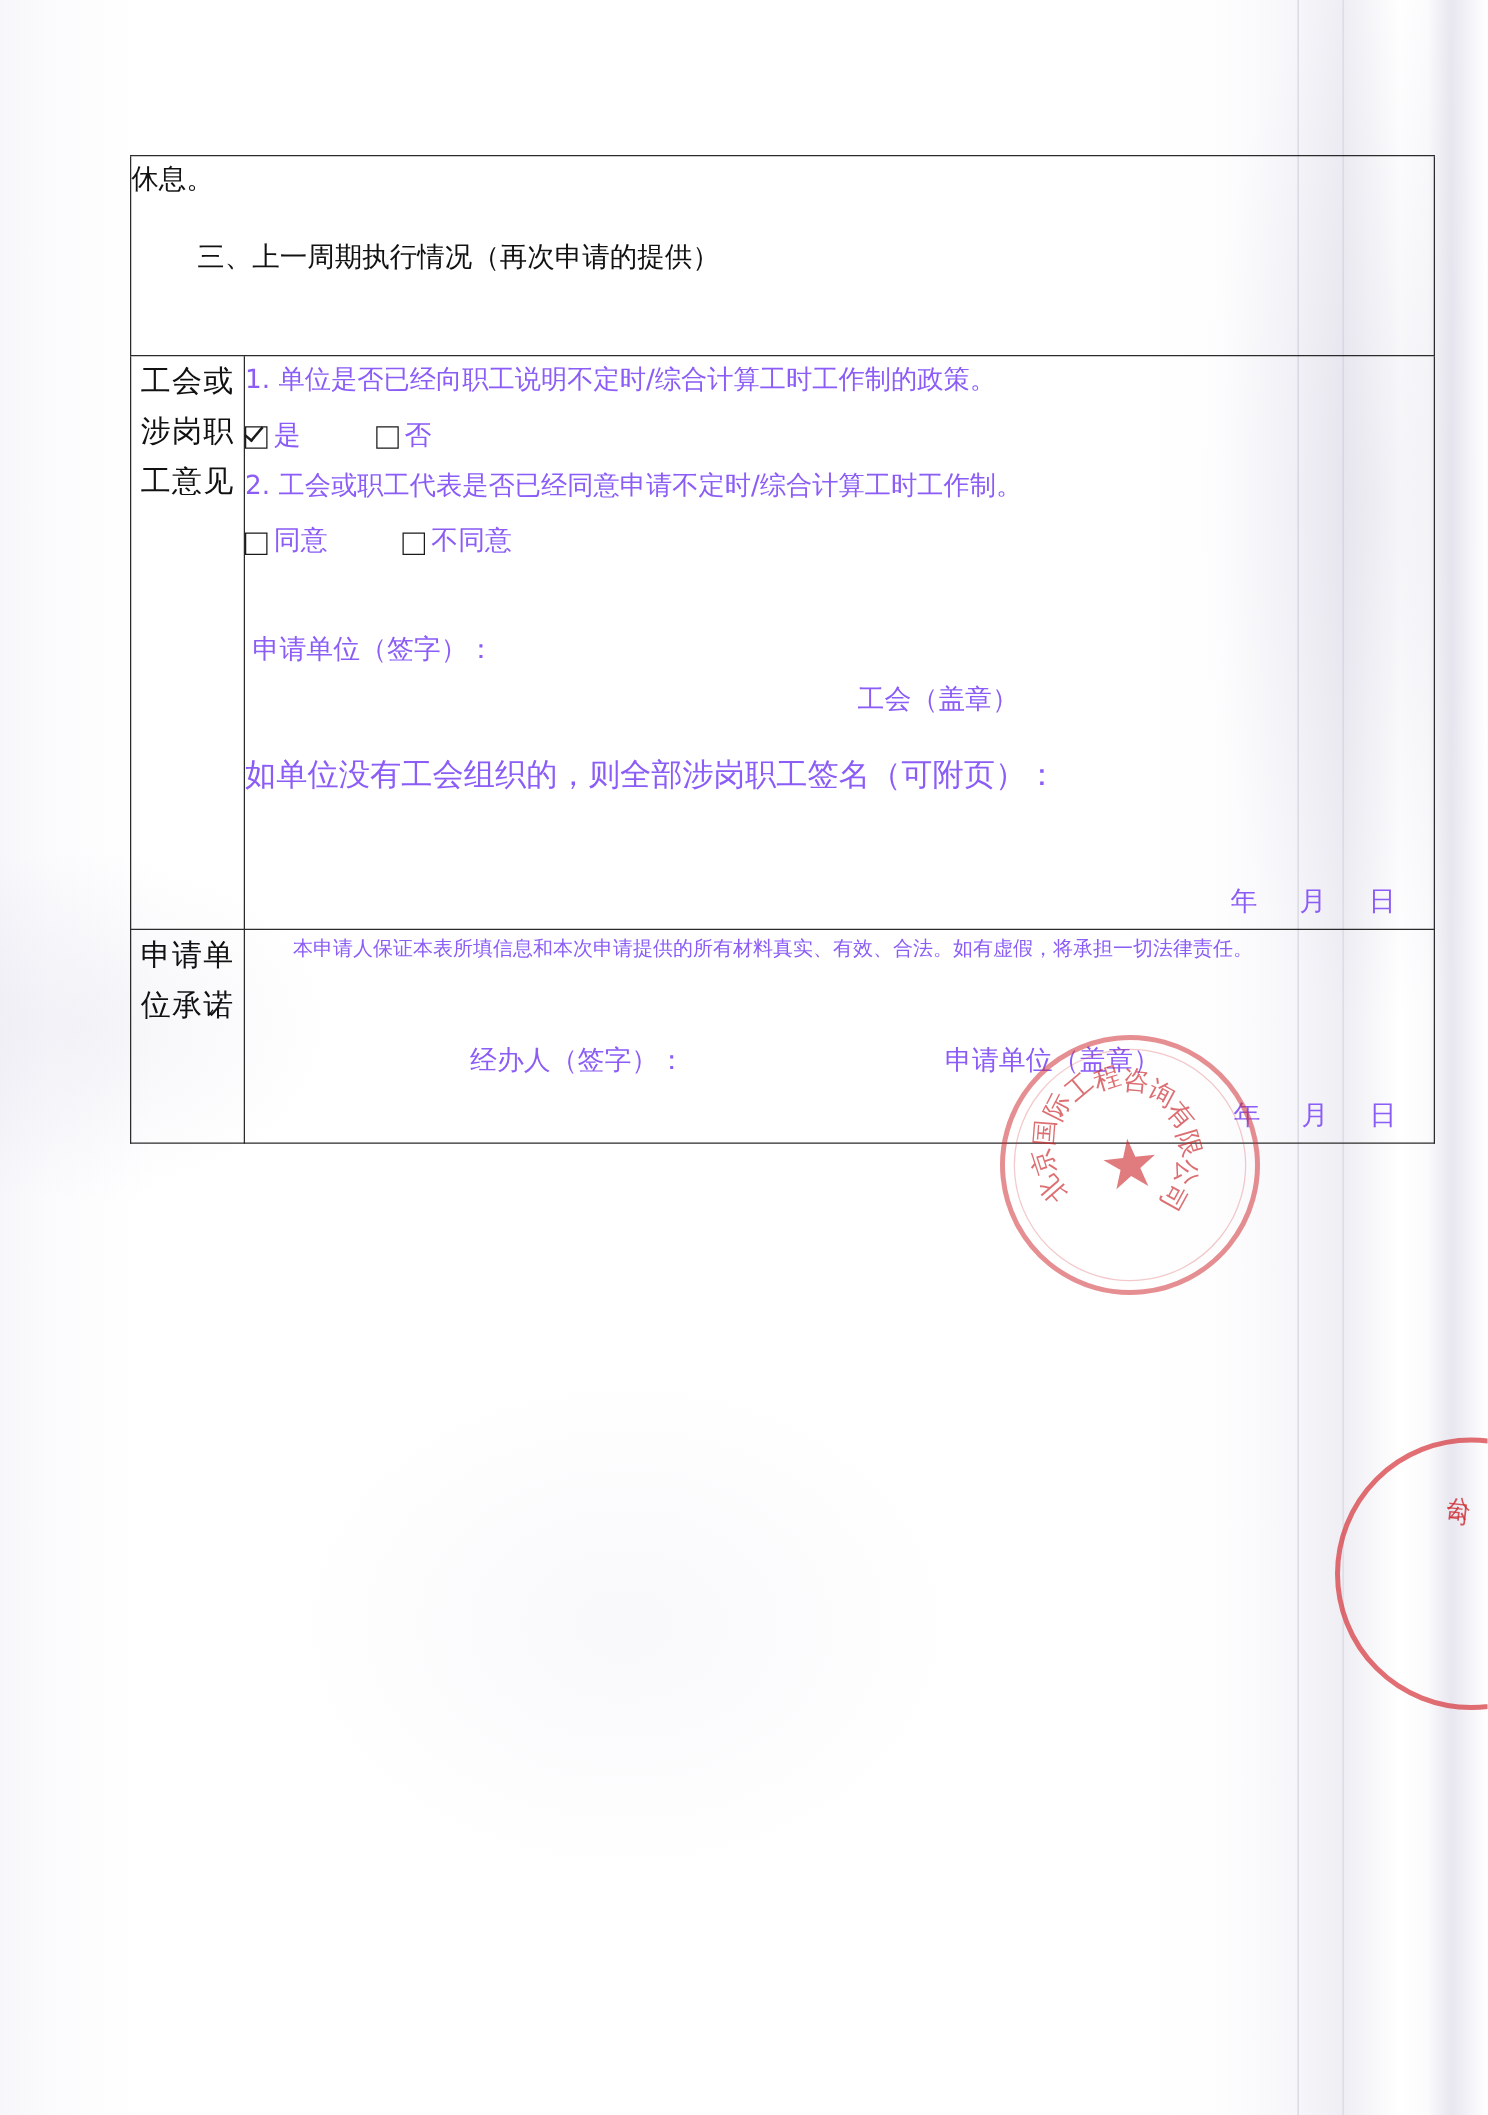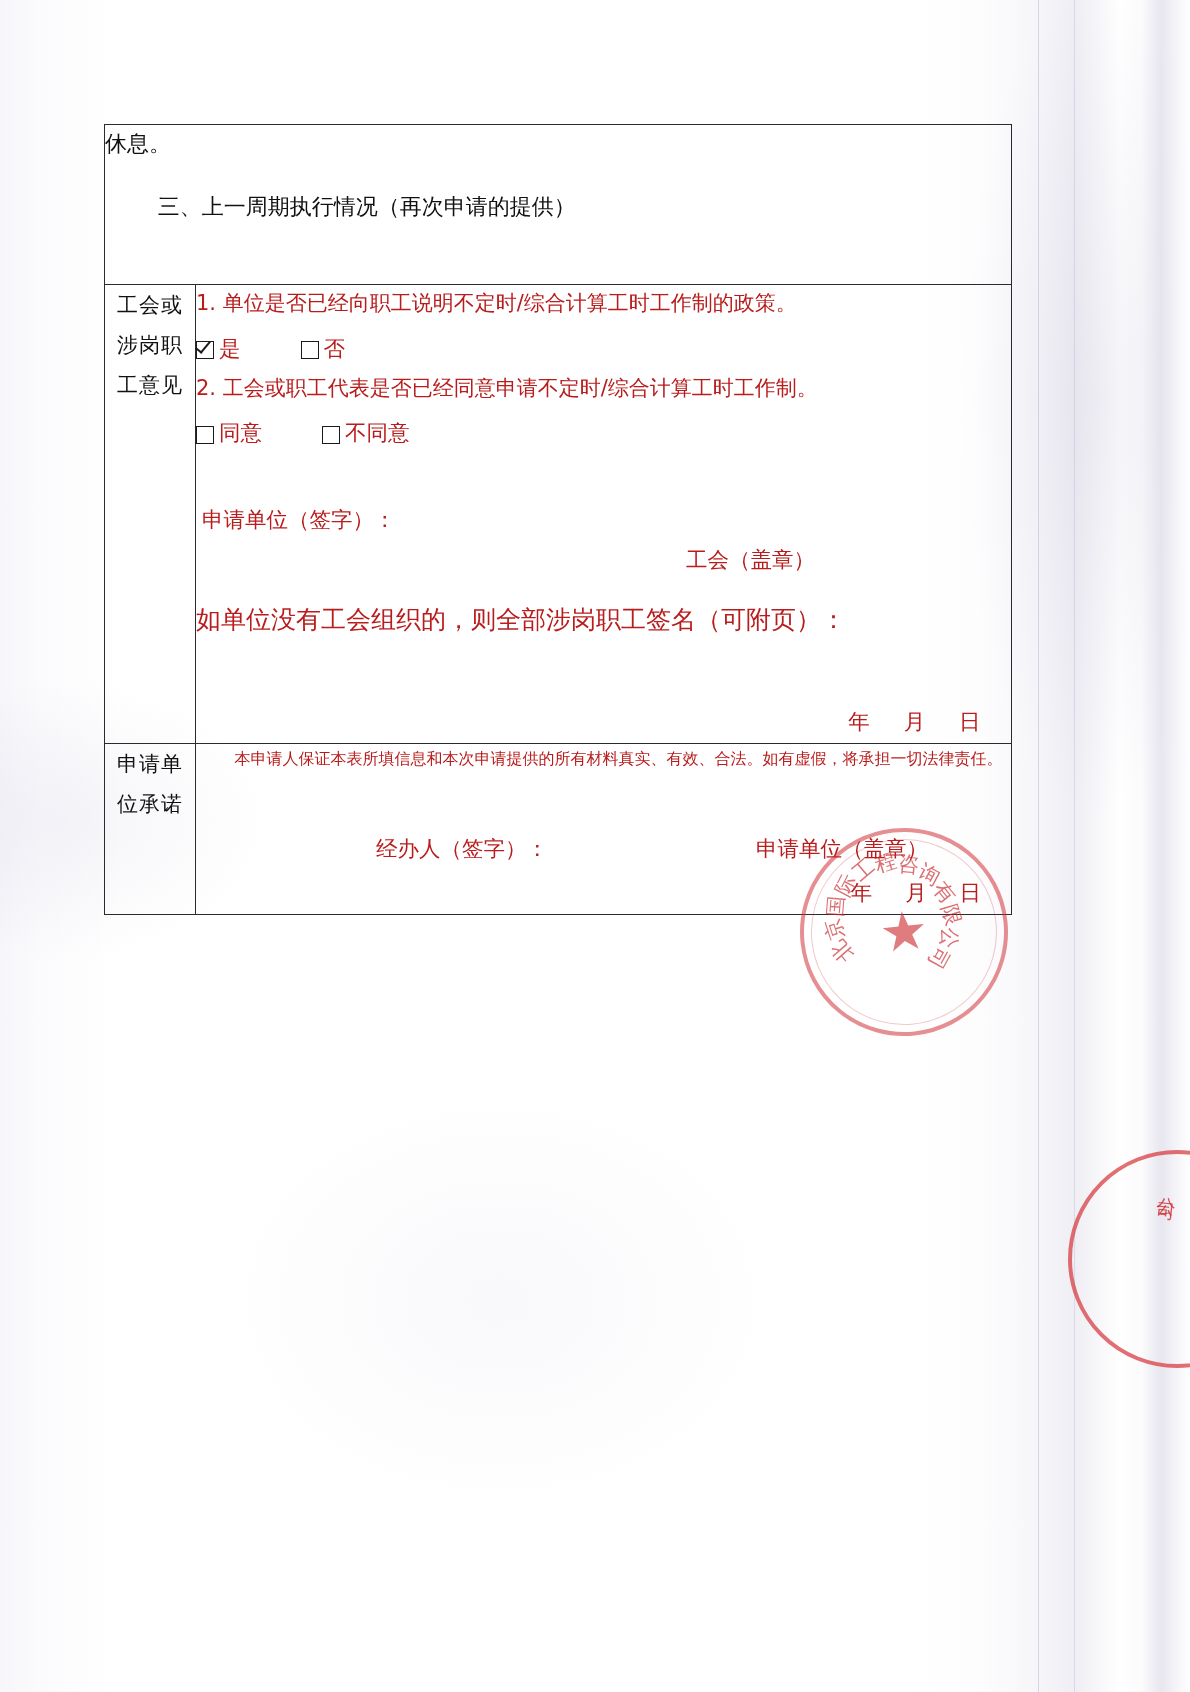--- a/index.html
+++ b/index.html
@@ -46,44 +46,44 @@
     width: 1px;
     height: 100%;
     background: rgba(120,120,160,0.25);
   }
 
   
   .form-table {
     position: absolute;
     left: 104px;
     top: 124px;
-    width: 908px;
+    width: 1044px;
     border: 1.6px solid #2b2b2b;
     border-collapse: collapse;
     background: transparent;
   }
   .form-table td {
     border: 1.4px solid #2b2b2b;
     vertical-align: top;
     padding: 0;
   }
   .cell-label {
     width: 90px;
     text-align: center;
     vertical-align: middle;
-    font-size: 21px;
+    font-size: 24px;
     line-height: 40px;
     color: #111;
     letter-spacing: 1px;
     padding: 6px 4px;
   }
   .cell-body {
     padding: 14px 26px 14px 24px;
     font-size: 21.5px;
-    color: #b91c1c;
+    color: #8b5cf6;
     line-height: 1.9;
   }
 
   
   .top-row td {
     border-left: none;
     border-right: none;
   }
   .top-block {
     border-left: 1.6px solid #2b2b2b;

